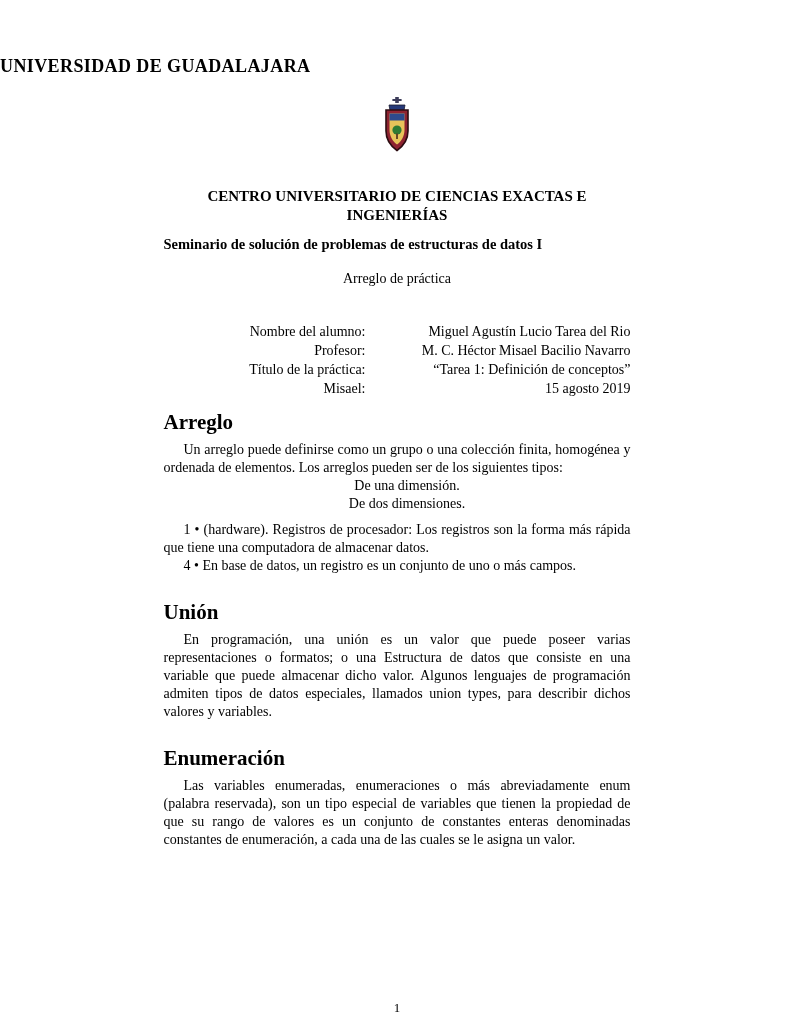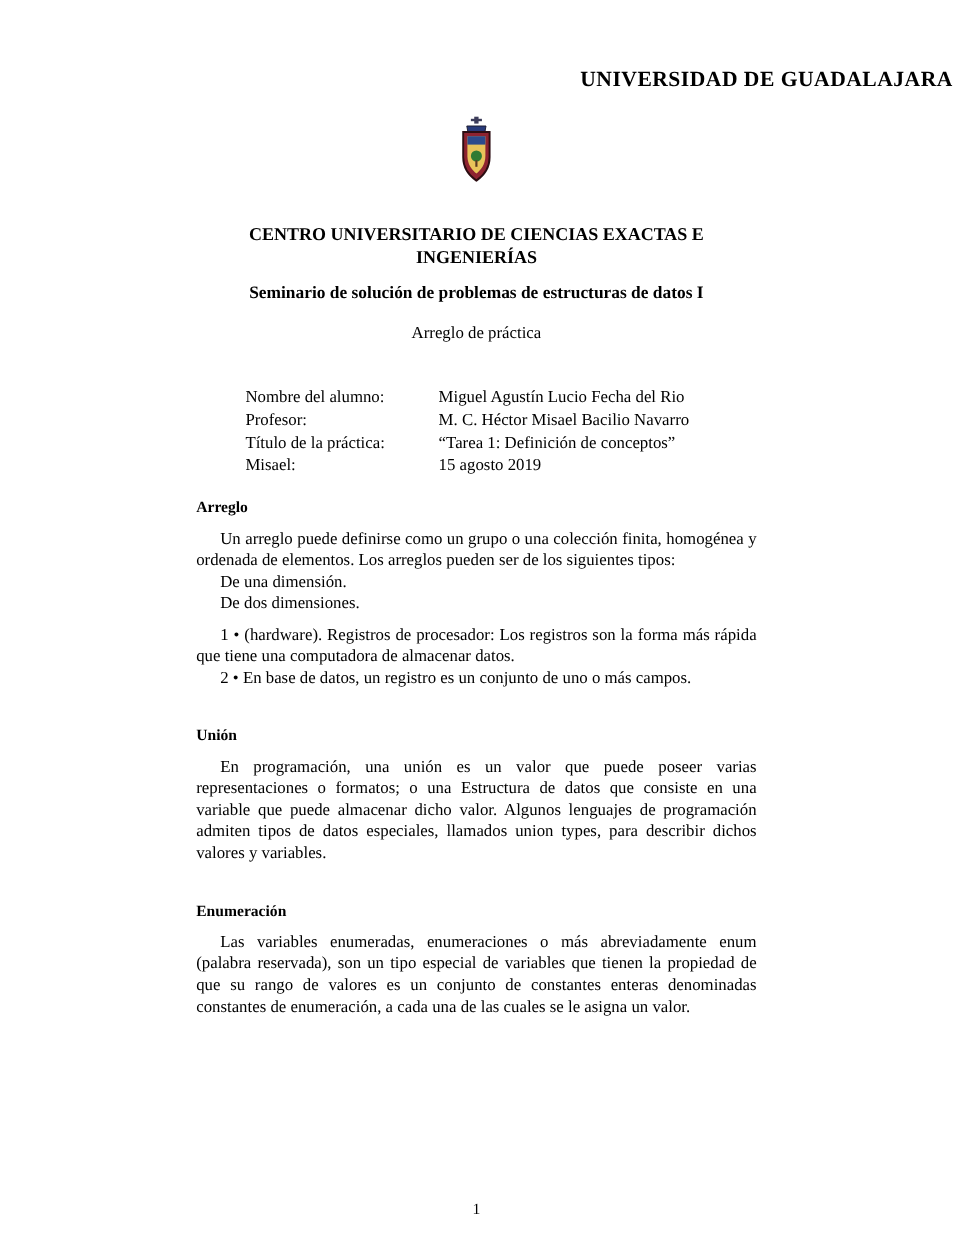--- a/index.html
+++ b/index.html
@@ -13,89 +13,91 @@
     font-family: "Liberation Serif", "DejaVu Serif", serif;
     position: relative;
     overflow: hidden;
   }
   .content {
     width: 467px;
     margin: 12px auto;
   }
   .doc-title {
     padding-top: 55px;
-    text-align: right;
+    text-align: left;
     font-size: 18px;
     line-height: 22px;
     font-weight: bold;
     letter-spacing: 0.4px;
   }
   .crest-wrap {
     margin-top: 20px;
     display: flex;
     justify-content: center;
     height: 56px;
   }
   .center-heading {
     margin-top: 34px;
     text-align: center;
     font-weight: bold;
     font-size: 15px;
     line-height: 19px;
   }
   .seminar {
     margin-top: 10px;
-    text-align: center;
+    text-align: left;
     font-weight: bold;
     font-size: 14.5px;
     line-height: 18px;
   }
   .report-type {
     margin-top: 17px;
     text-align: center;
     font-size: 14px;
     line-height: 18px;
   }
   .info-table {
     margin-top: 34px;
     margin-left: 41px;
     display: grid;
     grid-template-columns: 161px 1fr;
     font-size: 14px;
     line-height: 19px;
+    text-align: right;
   }
   .section-heading {
     margin-top: 18px;
     font-size: 18px;
     line-height: 24px;
     font-weight: bold;
   }
   .subsection-heading {
     margin-top: 27px;
-    font-size: 13px;
+    font-size: 21px;
     line-height: 21px;
     font-weight: bold;
   }
   .section-heading + .section-block .subsection-heading,
   .first-subsection .subsection-heading {
     margin-top: 14px;
   }
   .para {
     margin: 8px 0 0 0;
     font-size: 14px;
     line-height: 18px;
     text-align: justify;
     text-indent: 20px;
     hyphens: auto;
   }
   .para.tight { margin-top: 0; }
   .item-line {
     font-size: 14px;
     line-height: 18px;
     text-indent: 20px;
+    text-align: center;
   }
   .page-number {
     position: absolute;
     bottom: 12px;
     left: 0;
     right: 0;
     text-align: center;
     font-size: 13px;
   }
 </style>
@@ -122,40 +124,40 @@
   <div class="content">
 
     <div class="center-heading">CENTRO UNIVERSITARIO DE CIENCIAS EXACTAS E INGENIERÍAS</div>
 
     <div class="seminar">Seminario de solución de problemas de estructuras de datos I</div>
 
     <div class="report-type">Arreglo de práctica</div>
 
     <div class="info-table">
       <div>Nombre del alumno:</div>
-      <div>Miguel Agustín Lucio Fecha del Rio</div>
+      <div>Miguel Agustín Lucio Tarea del Rio</div>
       <div>Profesor:</div>
       <div>M. C. Héctor Misael Bacilio Navarro</div>
       <div>Título de la práctica:</div>
       <div>“Tarea 1: Definición de conceptos”</div>
       <div>Misael:</div>
       <div>15 agosto 2019</div>
     </div>
 
 
     <div class="section-block first-subsection">
       <div class="subsection-heading">Arreglo</div>
       <p class="para">Un arreglo puede definirse como un grupo o una colección finita, homogénea y ordenada de elementos. Los arreglos pueden ser de los siguientes tipos:</p>
       <div class="item-line">De una dimensión.</div>
       <div class="item-line">De dos dimensiones.</div>
     </div>
 
     <div class="section-block">
       <p class="para">1 • (hardware). Registros de procesador: Los registros son la forma más rápida que tiene una computadora de almacenar datos.</p>
-      <p class="para tight">2 • En base de datos, un registro es un conjunto de uno o más campos.</p>
+      <p class="para tight">4 • En base de datos, un registro es un conjunto de uno o más campos.</p>
     </div>
 
     <div class="section-block">
       <div class="subsection-heading">Unión</div>
       <p class="para">En programación, una unión es un valor que puede poseer varias representaciones o formatos; o una Estructura de datos que consiste en una variable que puede almacenar dicho valor. Algunos lenguajes de programación admiten tipos de datos especiales, llamados union types, para describir dichos valores y variables.</p>
     </div>
 
     <div class="section-block">
       <div class="subsection-heading">Enumeración</div>
       <p class="para">Las variables enumeradas, enumeraciones o más abreviadamente enum (palabra reservada), son un tipo especial de variables que tienen la propiedad de que su rango de valores es un conjunto de constantes enteras denominadas constantes de enumeración, a cada una de las cuales se le asigna un valor.</p>

